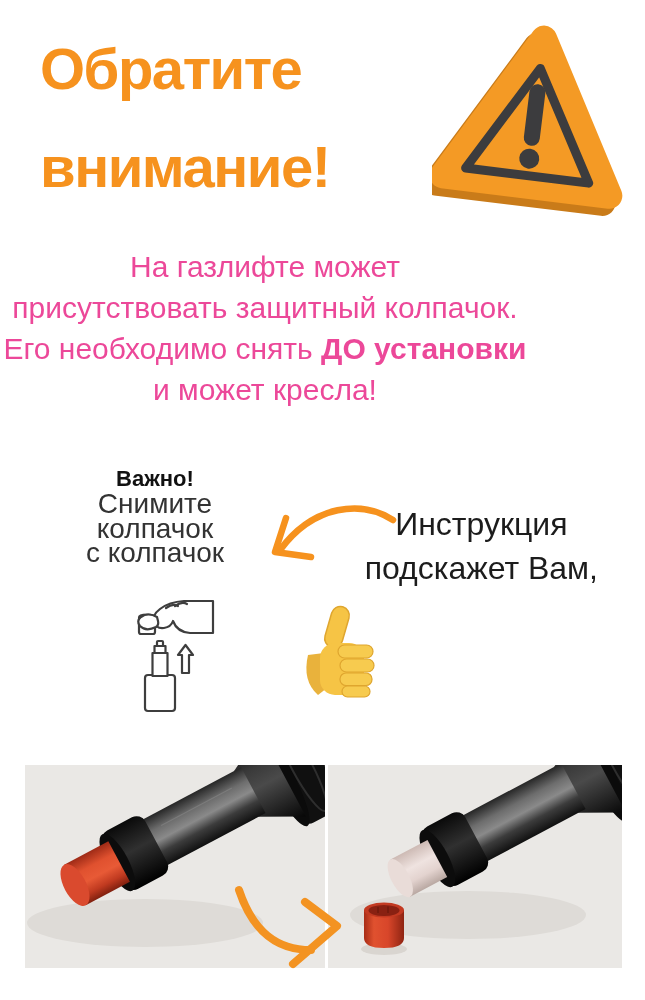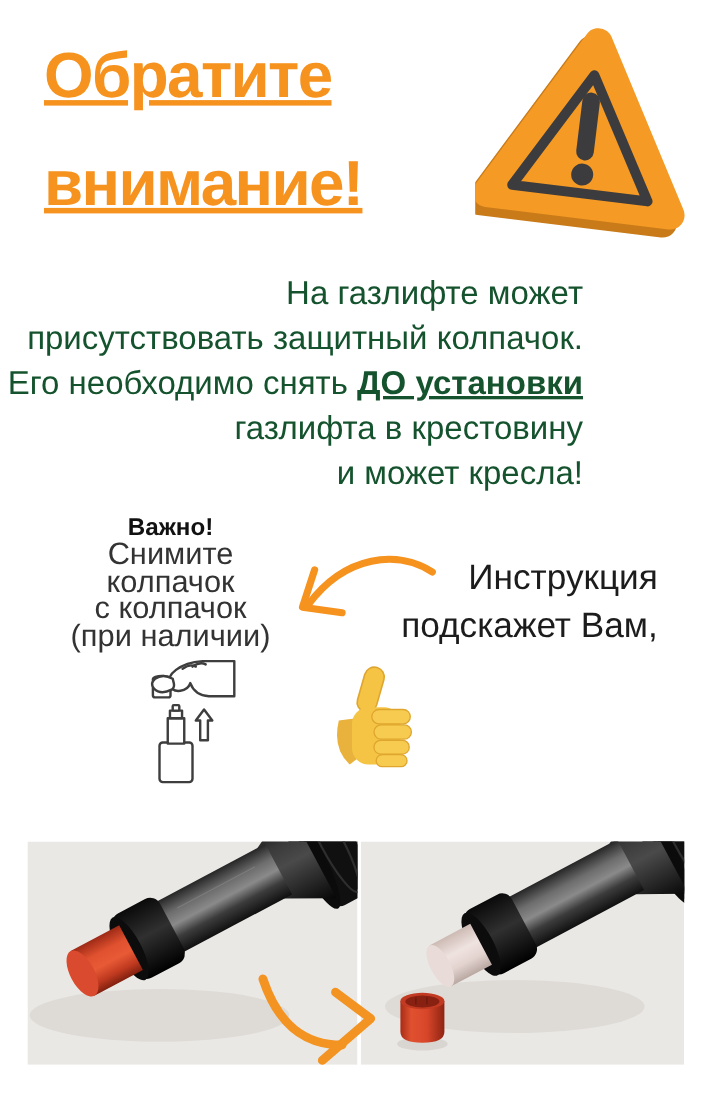--- a/index.html
+++ b/index.html
@@ -1,36 +1,36 @@
 <!DOCTYPE html>
 <html><head>
 <meta charset="utf-8">
 <style>
   html,body{margin:0;padding:0;background:#ffffff;}
   .page{position:relative;width:645px;height:1000px;background:#ffffff;
         font-family:"Liberation Sans",sans-serif;overflow:hidden;}
 
   .title{position:absolute;left:40px;top:20px;font-size:58px;line-height:98px;
-         font-weight:bold;letter-spacing:-1.5px;color:#F6921E;text-decoration:underline;}
+         font-weight:bold;letter-spacing:-1.5px;color:#F6921E;}
 
   .triangle{position:absolute;left:432px;top:16px;}
 
-  .notice{position:absolute;left:0;top:246px;width:530px;text-align:right;
-          font-size:30px;line-height:41px;color:#14532d;}
-  .notice b{font-weight:bold;text-decoration:underline;}
+  .notice{position:absolute;left:0;top:246px;width:530px;text-align:center;
+          font-size:30px;line-height:41px;color:#ec4899;}
+  .notice b{font-weight:bold;}
 
   .important{position:absolute;left:40px;top:466px;width:230px;text-align:center;color:#222;}
   .important .t{font-size:22px;font-weight:bold;line-height:26px;color:#111;}
   .important .l{font-size:28px;line-height:24.5px;color:#333;}
 
   .diagram{position:absolute;left:110px;top:596px;}
   .mid-arrow{position:absolute;left:262px;top:498px;}
   .thumbs{position:absolute;left:300px;top:603px;}
 
-  .instruction{position:absolute;right:47px;top:502px;text-align:right;
+  .instruction{position:absolute;right:47px;top:502px;text-align:center;
                font-size:32px;line-height:44px;color:#1C1C1C;}
 
   .photo{position:absolute;top:765px;height:203px;}
   .photo.left{left:25px;width:300px;}
   .photo.right{left:328px;width:294px;}
   .photo svg{display:block;}
 
   .transition-arrow{position:absolute;left:225px;top:880px;z-index:3;}
 </style>
 </head>
@@ -50,29 +50,27 @@
       <path d="M102,52 L164,160 L40,160 Z" fill="none" stroke="#3C3C3E" stroke-width="9" stroke-linejoin="round"></path>
       <path d="M102,76 L102,122" stroke="#3C3C3E" stroke-width="16" stroke-linecap="round"></path>
       <circle cx="102" cy="143" r="10" fill="#3C3C3E"></circle>
     </g>
   </svg>
 
   <div class="notice">
     <div>На газлифте может</div>
     <div>присутствовать защитный колпачок.</div>
     <div><span>Его необходимо снять </span><b>ДО установки</b></div>
-    <div>газлифта в крестовину</div>
     <div>и может кресла!</div>
   </div>
 
   <div class="important">
     <div class="t">Важно!</div>
     <div class="l">Снимите колпачок</div>
     <div class="l">с колпачок</div>
-    <div class="l">(при наличии)</div>
   </div>
 
   <svg class="diagram" width="105" height="118" viewBox="0 0 105 118">
     <g stroke="#3E3E3E" stroke-width="2.2" fill="#ffffff" stroke-linejoin="round" stroke-linecap="round">
       <rect x="35" y="79" width="30" height="36" rx="3"></rect>
       <rect x="42.5" y="57" width="15" height="23"></rect>
       <rect x="44.5" y="50" width="11" height="7"></rect>
       <rect x="47" y="45" width="6" height="5" rx="1"></rect>
       <path d="M75.5,49 L83,59 L79,59 L79,77 L72,77 L72,59 L68,59 Z"></path>
       <rect x="29" y="21" width="16" height="17" rx="2"></rect>

